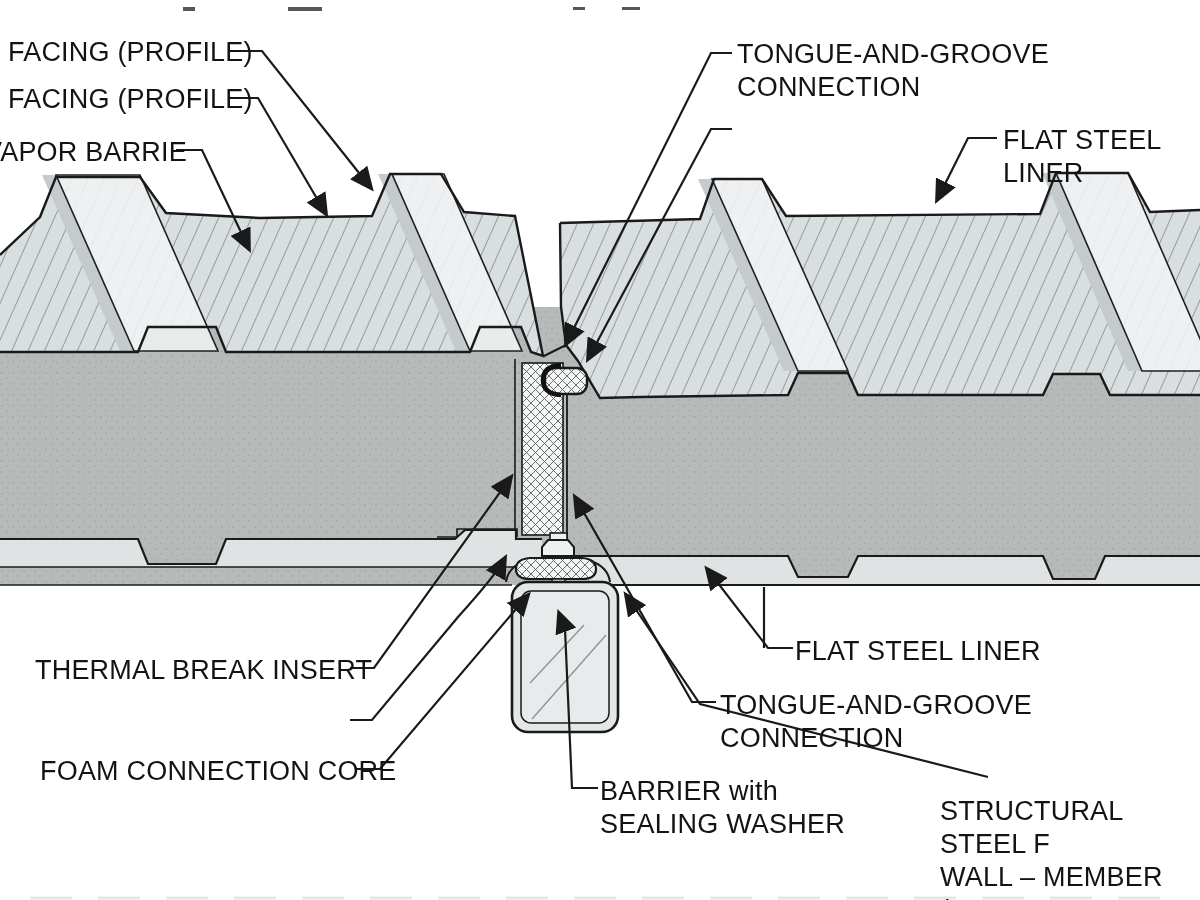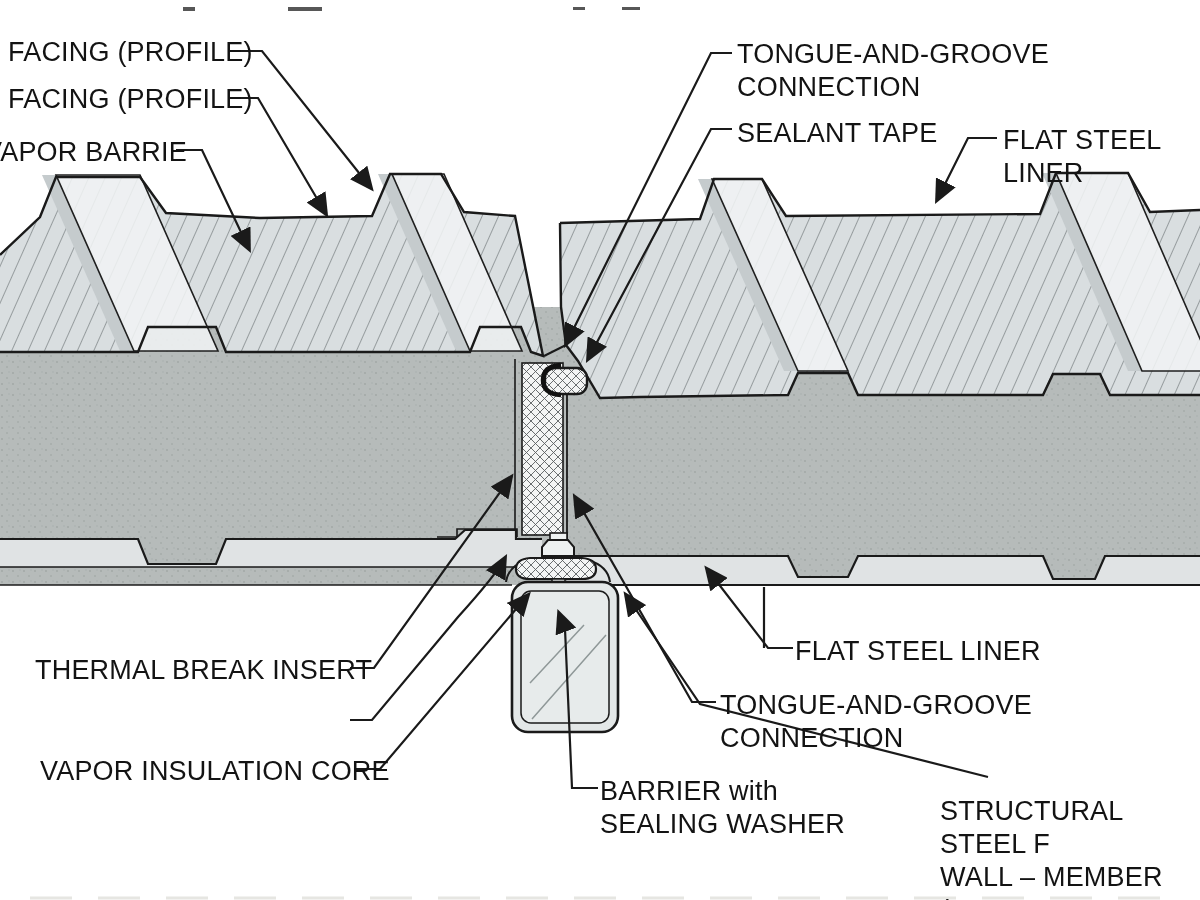--- a/index.html
+++ b/index.html
@@ -133,24 +133,23 @@
     <rect x="622" y="0" width="18" height="3"></rect>
   </g>
   <line x1="30" y1="891" x2="1185" y2="891" stroke="#e6e6e2" stroke-width="3" stroke-dasharray="42 26"></line>
 </svg>
 
   <div class="lbl" style="left:8px;top:29px">FACING (PROFILE)</div>
   <div class="lbl" style="left:8px;top:76px">FACING (PROFILE)</div>
   <div class="lbl" style="left:-16px;top:129px">VAPOR BARRIE</div>
   <div class="lbl" style="left:737px;top:31px">TONGUE-AND-GROOVE
 CONNECTION</div>
-  <div class="lbl" style="left:737px;top:110px">SEALANT TAPE</div>
   <div class="lbl" style="left:1003px;top:117px">FLAT STEEL LINER</div>
   <div class="lbl" style="left:35px;top:647px">THERMAL BREAK INSERT</div>
-  <div class="lbl" style="left:40px;top:748px">VAPOR INSULATION CORE</div>
+  <div class="lbl" style="left:40px;top:748px">FOAM CONNECTION CORE</div>
   <div class="lbl" style="left:795px;top:628px">FLAT STEEL LINER</div>
   <div class="lbl" style="left:720px;top:682px">TONGUE-AND-GROOVE
 CONNECTION</div>
   <div class="lbl" style="left:600px;top:768px">BARRIER with
 SEALING WASHER</div>
   <div class="lbl" style="left:940px;top:788px">STRUCTURAL STEEL F
 WALL – MEMBER (C-C</div>
 </div>
 
 </body></html>

